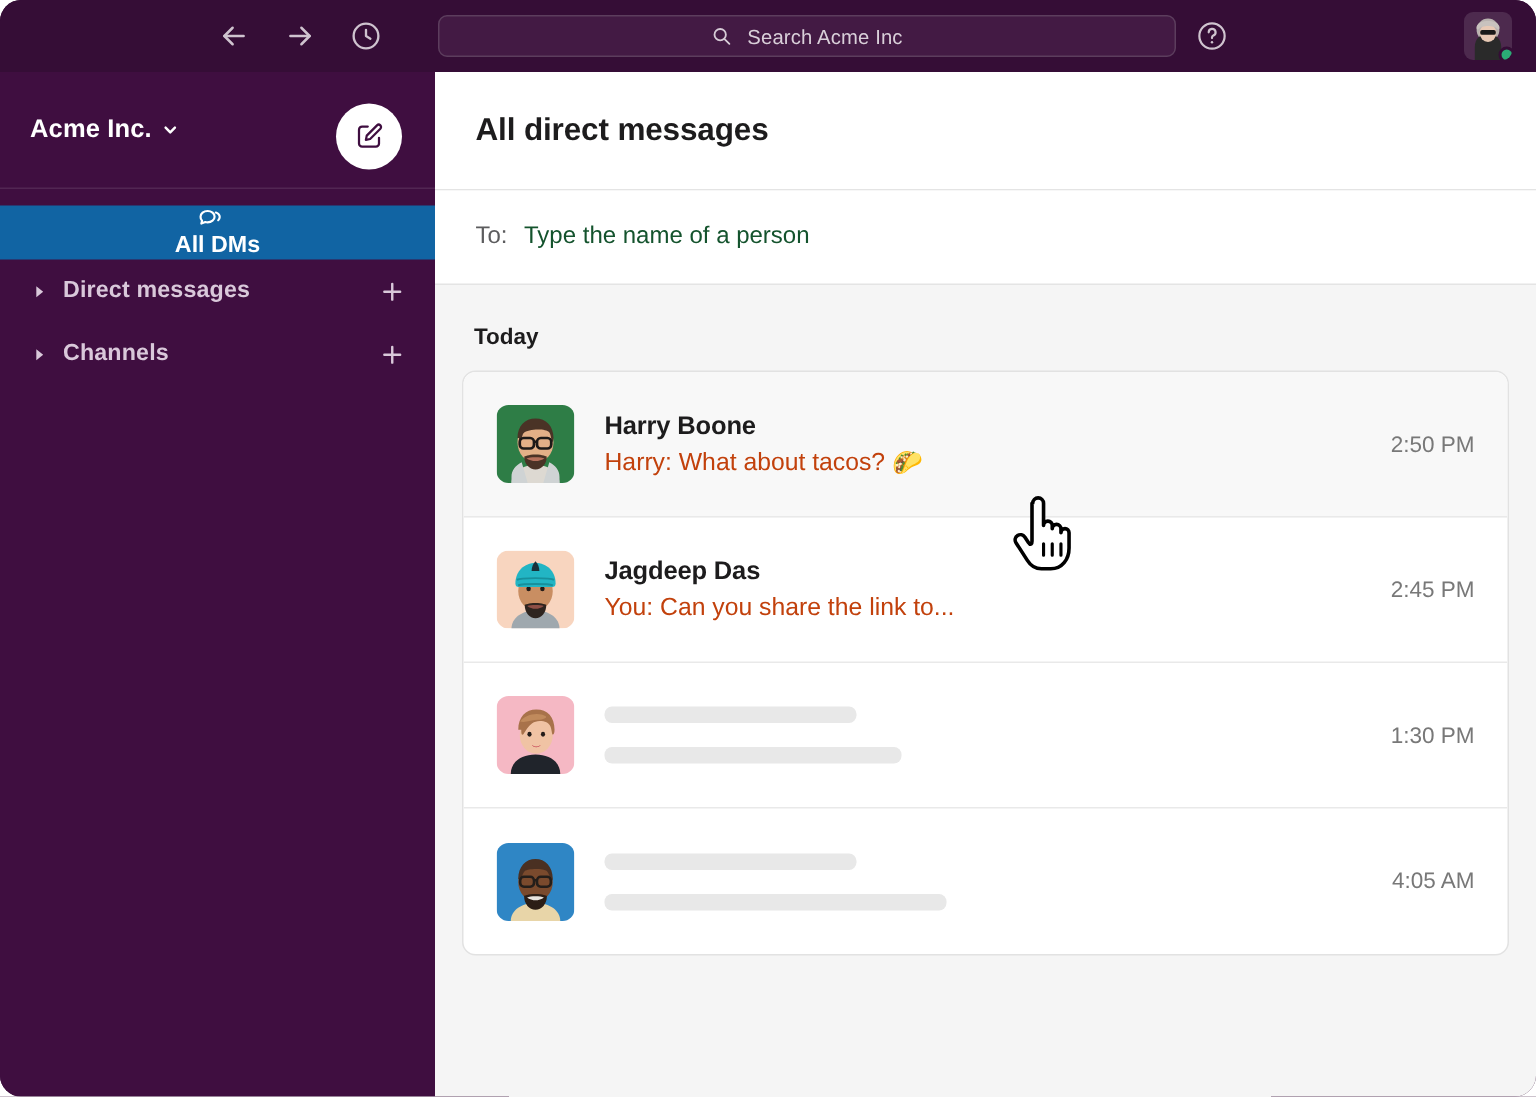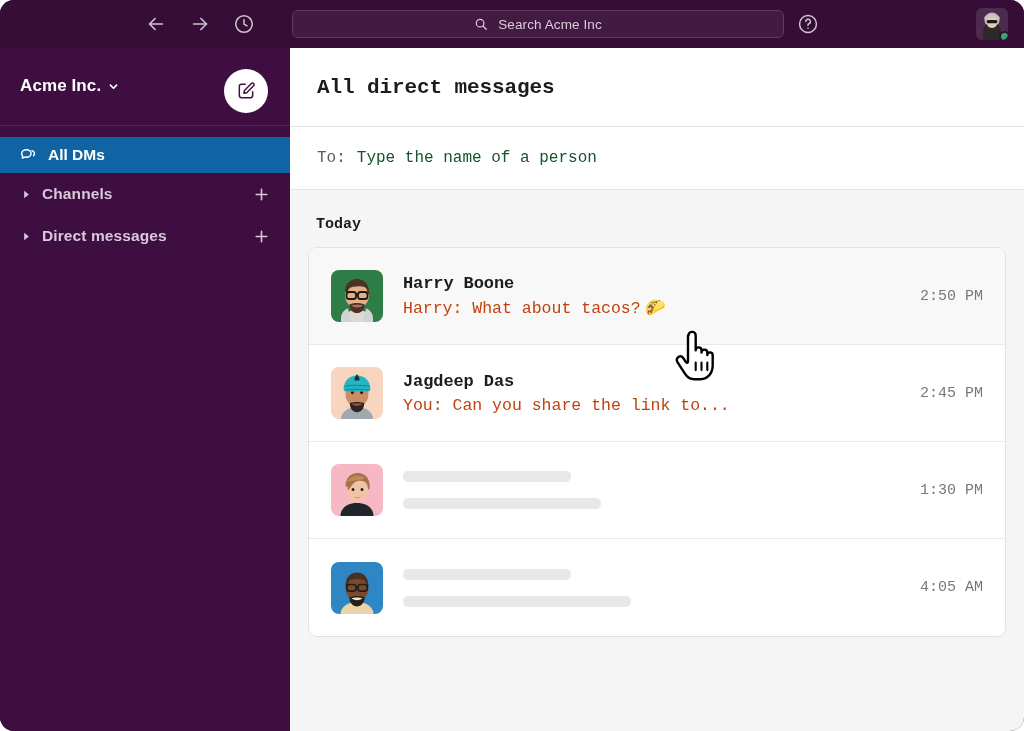--- a/index.html
+++ b/index.html
@@ -103,20 +103,21 @@
 
   .nav-list { padding-top: 11px; }
 
   .nav-item {
     height: 36px;
     display: flex; align-items: center;
     padding: 0 18px;
     cursor: pointer;
     color: #D9C8DA;
     font-size: 15.5px;
+    flex-direction: column;
   }
   .nav-item.active {
     background: #1164A3;
     color: #FFFFFF;
     font-weight: bold;
   }
   .nav-item .ni-icon {
     width: 20px; margin-right: 10px;
     display: flex; align-items: center; justify-content: center;
   }
@@ -142,21 +143,20 @@
     display: flex; align-items: center; justify-content: center;
     color: #D9C8DA;
   }
   .plus svg { display:block; }
 
   
   .main {
     position: absolute; left: 290px; top: 48px;
     width: 734px; height: 683px;
     background: #F5F5F5;
-    font-family: Liberation Mono, monospace;
   }
   .main-head {
     height: 79px;
     background: #FFFFFF;
     border-bottom: 1px solid #E4E4E4;
     display: flex; align-items: center;
     padding-left: 27px;
   }
   .main-title {
     font-size: 21px; font-weight: bold; color: #1D1C1D; letter-spacing: -.1px;
@@ -326,35 +326,35 @@
         </span>
         <span>All DMs</span>
       </div>
 
       <div class="section-row">
         <span class="tri">
           <svg viewBox="0 0 12 12" width="11" height="11">
               <path d="M3.5 2l5 4-5 4z" fill="currentColor"></path>
             </svg>
         </span>
-        <span class="sec-label">Channels</span>
+        <span class="sec-label">Direct messages</span>
         <span class="plus">
           <svg viewBox="0 0 20 20" width="17" height="17" fill="none" stroke="currentColor" stroke-width="1.9" stroke-linecap="round">
             <path d="M10 3.8v12.4M3.8 10h12.4"></path>
           </svg>
         </span>
       </div>
 
       <div class="section-row">
         <span class="tri">
           <svg viewBox="0 0 12 12" width="11" height="11">
               <path d="M3.5 2l5 4-5 4z" fill="currentColor"></path>
             </svg>
         </span>
-        <span class="sec-label">Direct messages</span>
+        <span class="sec-label">Channels</span>
         <span class="plus">
           <svg viewBox="0 0 20 20" width="17" height="17" fill="none" stroke="currentColor" stroke-width="1.9" stroke-linecap="round">
             <path d="M10 3.8v12.4M3.8 10h12.4"></path>
           </svg>
         </span>
       </div>
 
     </div>
   </div>
 

